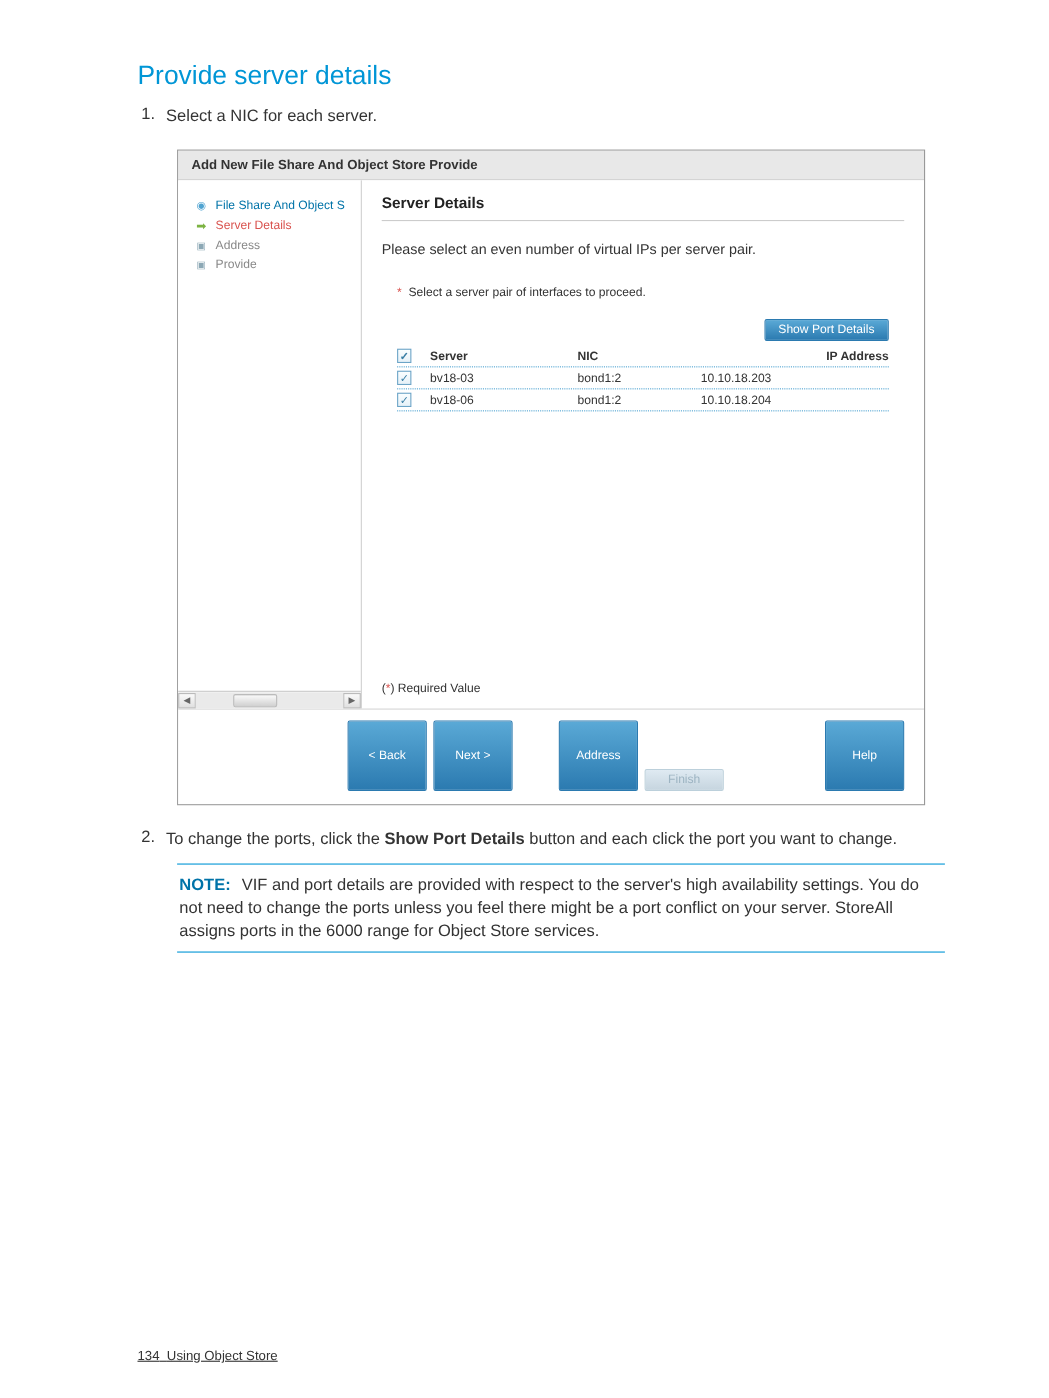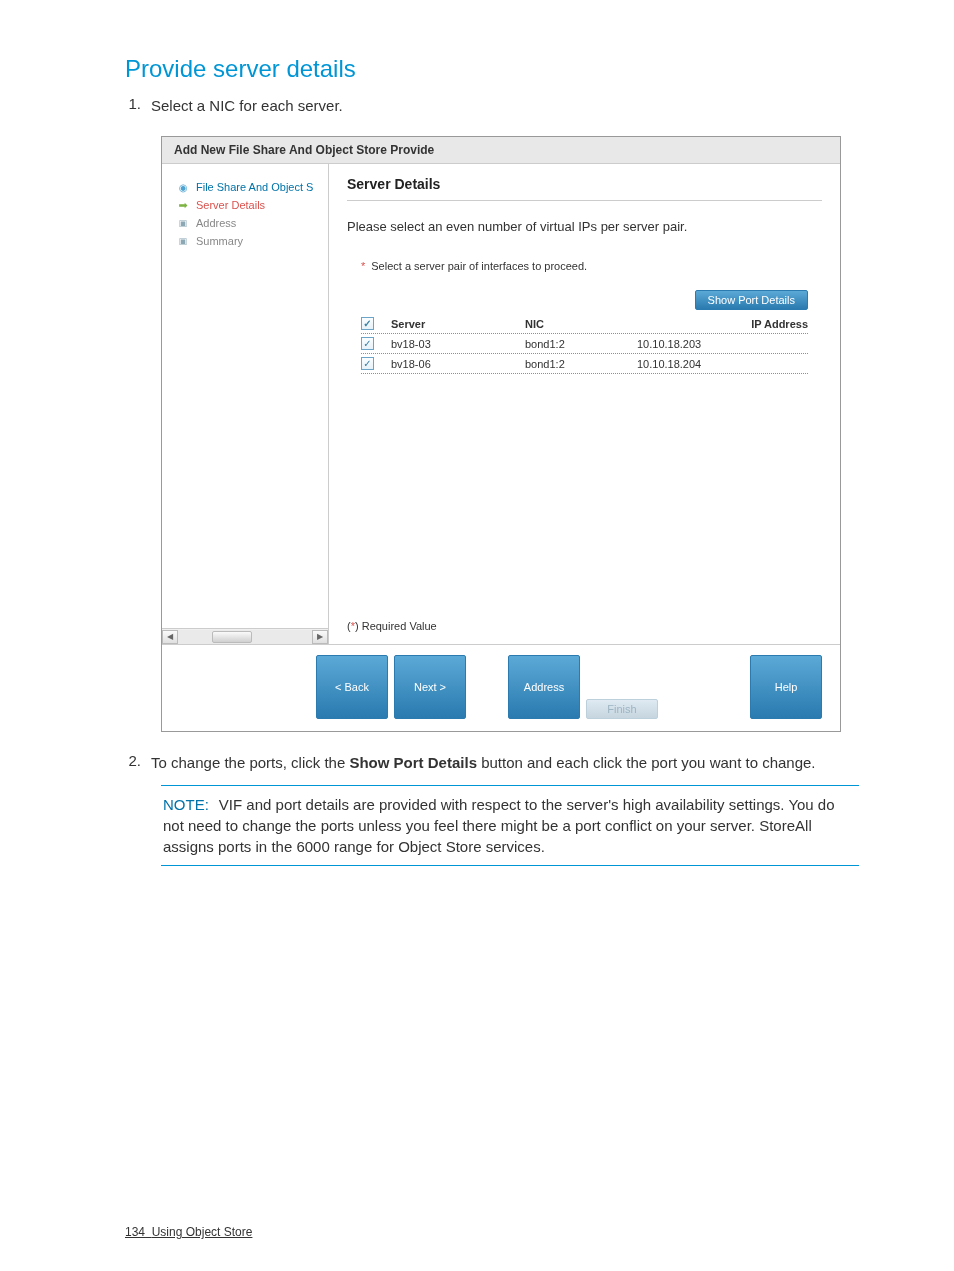--- a/index.html
+++ b/index.html
@@ -214,21 +214,21 @@
       margin-left: 36px;
       margin-top: 6px;
       border-top: 1px solid #0096d6;
       border-bottom: 1px solid #0096d6;
       padding: 8px 2px;
       font-size: 15px;
       line-height: 1.4;
     }
     .note-label {
       color: #0073a8;
-      font-weight: normal;
+      font-weight: bold;
       margin-right: 10px;
     }
     .page-footer {
       position: absolute;
       bottom: 32px;
       left: 125px;
       font-size: 12px;
       color: #333;
       text-decoration: underline;
     }
@@ -257,21 +257,21 @@
         <li class="sidebar-item active">
           <span class="bullet bullet-arrow-green">➡</span>
           <span>Server Details</span>
         </li>
         <li class="sidebar-item">
           <span class="bullet bullet-square">▣</span>
           <span>Address</span>
         </li>
         <li class="sidebar-item">
           <span class="bullet bullet-square">▣</span>
-          <span>Summary</span>
+          <span>Provide</span>
         </li>
       </ul>
       <div class="sidebar-scroll">
         <span class="scroll-btn">◀</span>
         <span class="scroll-track">
           <span class="scroll-thumb"></span>
         </span>
         <span class="scroll-btn">▶</span>
       </div>
     </div>

